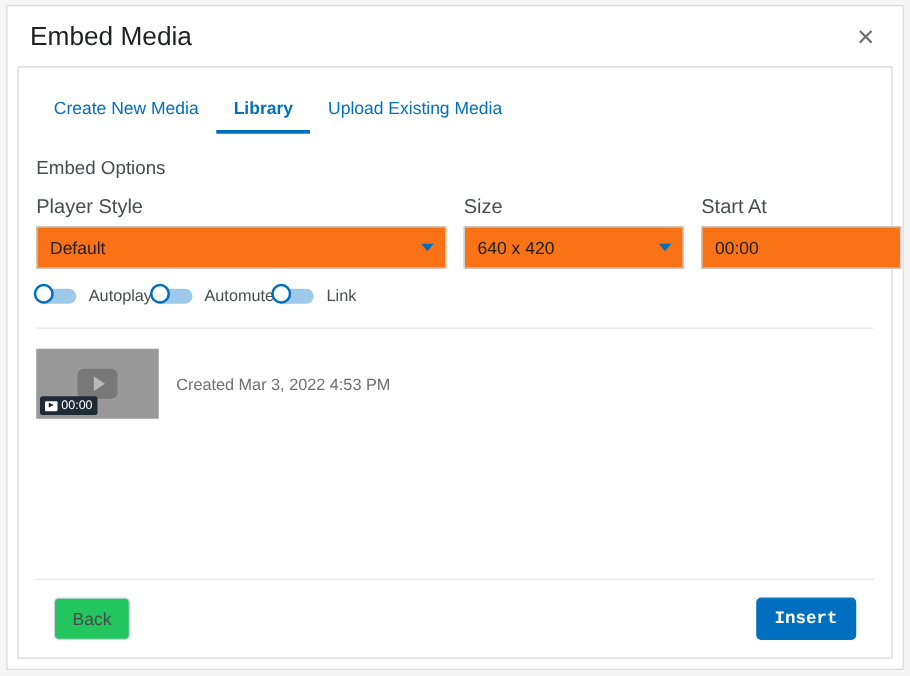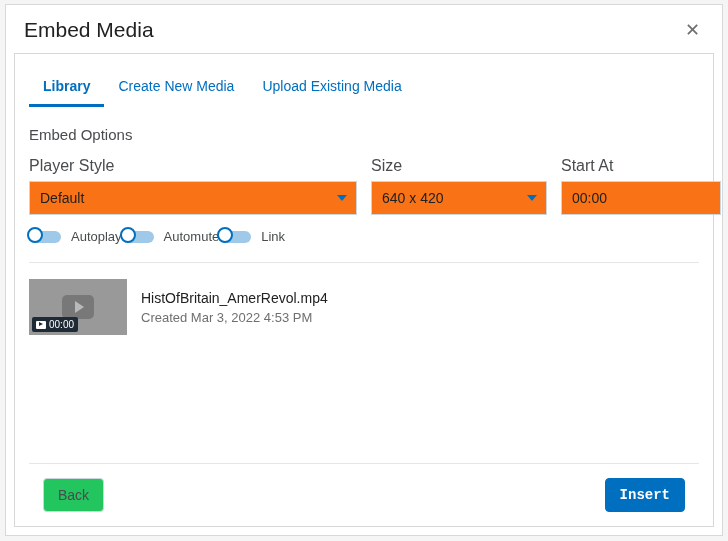--- a/index.html
+++ b/index.html
@@ -271,22 +271,22 @@
 <div class="modal">
   <div class="modal-header">
     <div class="modal-title">Embed Media</div>
     <button class="close-btn">
       <span>✕</span>
     </button>
   </div>
 
   <div class="modal-body">
     <div class="tabs">
+      <div class="tab">Create New Media</div>
       <div class="tab active">Library</div>
-      <div class="tab">Create New Media</div>
       <div class="tab">Upload Existing Media</div>
     </div>
 
     <div class="content">
       <div class="section-title">Embed Options</div>
 
       <div class="row">
         <div class="field">
           <div class="field-label">Player Style</div>
           <div class="select-wrap player-style">
@@ -336,21 +336,20 @@
 
       <div class="media-item">
         <div class="thumb">
           <div class="play-triangle"></div>
           <div class="thumb-badge">
             <span class="thumb-badge-icon"></span>
             <span>00:00</span>
           </div>
         </div>
         <div class="media-meta">
-          <div class="media-title">HistOfBritain_AmerRevol.mp4</div>
           <div class="media-created">Created Mar 3, 2022 4:53 PM</div>
         </div>
       </div>
 
       <div class="footer">
         <button class="btn btn-secondary">Back</button>
         <button class="btn btn-primary">Insert</button>
       </div>
     </div>
   </div>

